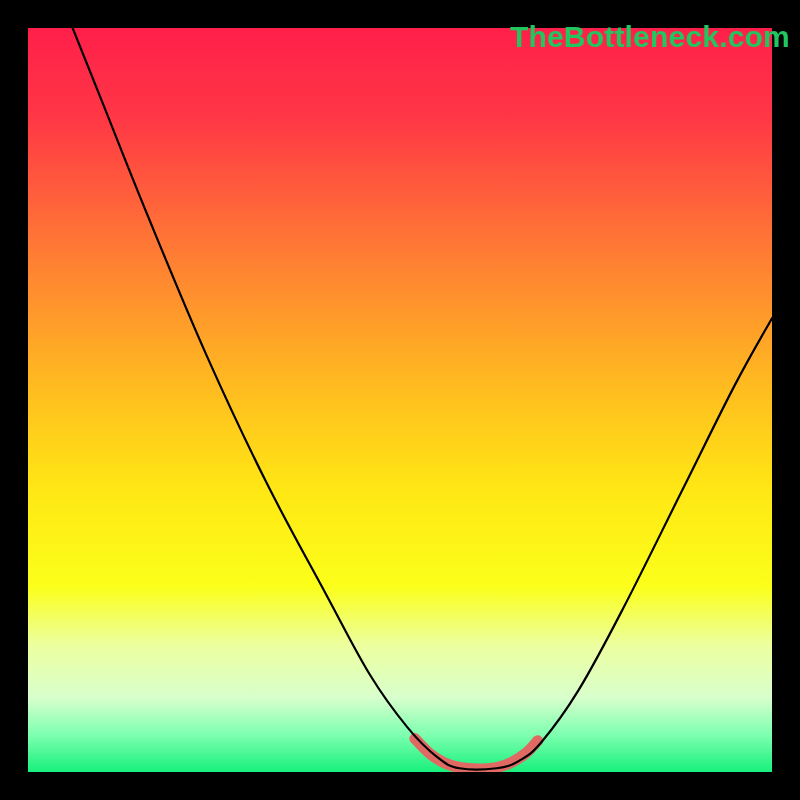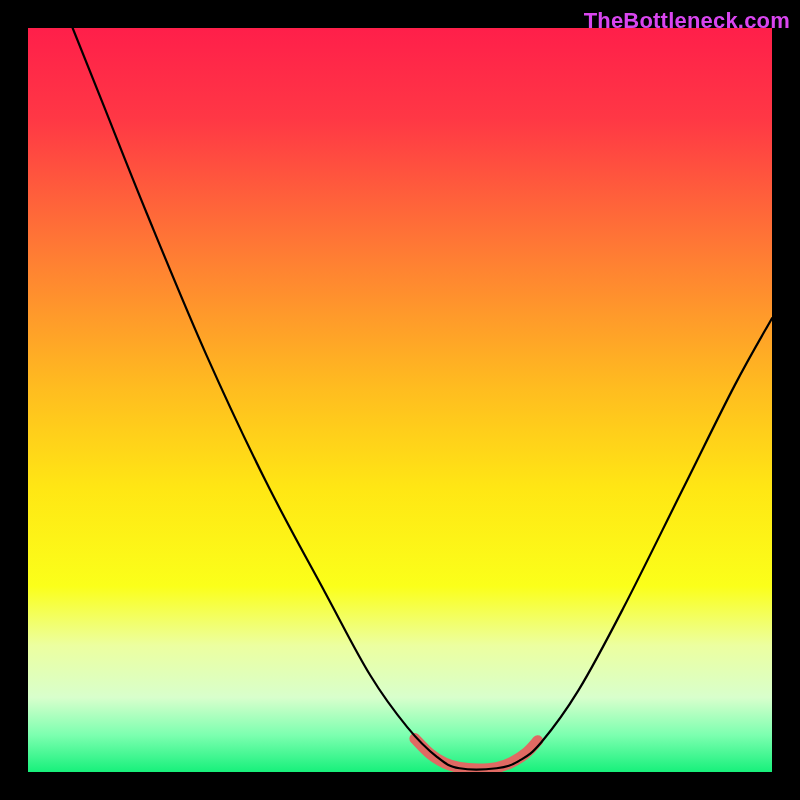--- a/index.html
+++ b/index.html
@@ -28,24 +28,24 @@
   .gradient {
     position: absolute;
     left: 0; top: 0; width: 100%; height: 100%;
   }
   .curves {
     position: absolute;
     left: 0; top: 0; width: 100%; height: 100%;
   }
   .watermark {
     position: absolute;
-    top: 8px;
+    top: 20px;
     right: 10px;
-    color: #d946ef;
-    font-size: 22px;
+    color: #22c55e;
+    font-size: 30px;
     font-weight: 600;
     letter-spacing: 0.2px;
     user-select: none;
   }
 </style>
 </head>
 <body>
 
 <div class="frame">
   <div class="plot">

